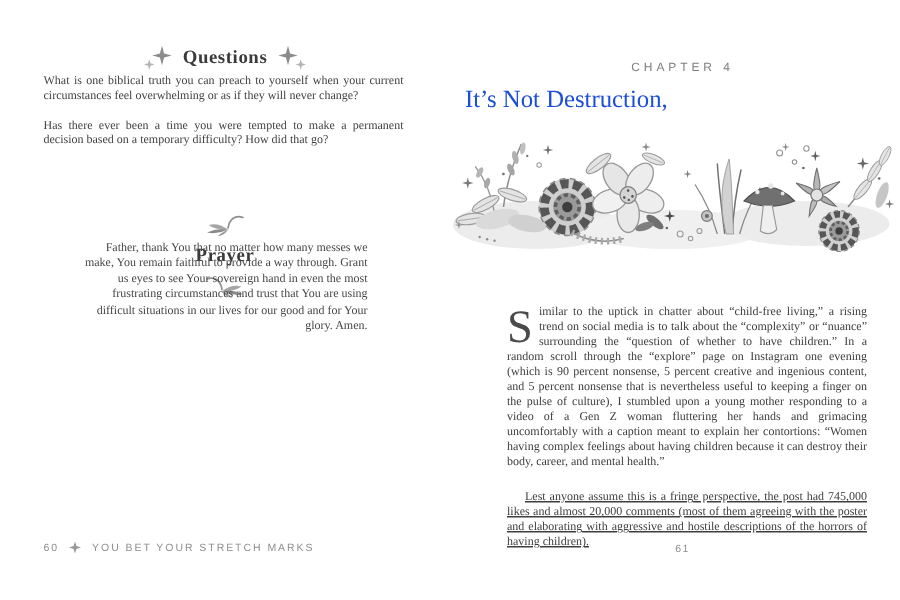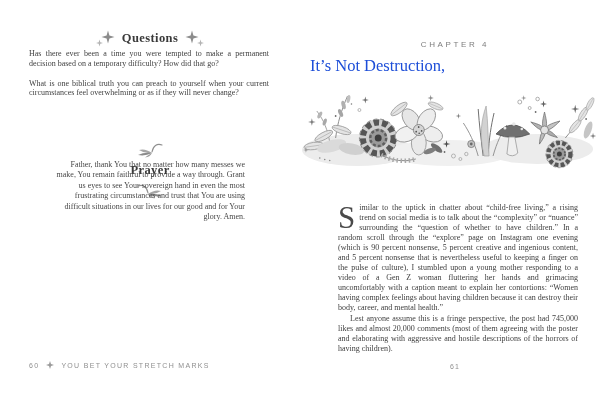--- a/index.html
+++ b/index.html
@@ -29,21 +29,21 @@
   
   .chapter-label { position:absolute; top:40px; left:10px; width:290px; text-align:center;
     font-family:Liberation Sans, sans-serif; font-size:8px; letter-spacing:2.6px; color:#7d7d7d; }
   .chapter-title { position:absolute; top:56px; left:10px; width:290px; text-align:left;
     font-size:16.5px; line-height:19px; font-weight:normal; color:#1d4ed8; }
   .illustration { position:absolute; top:92px; left:0; width:297px; height:82px; }
   .illustration svg { display:block; width:100%; height:100%; }
   .body-text { position:absolute; top:203px; left:38px; width:240px;
     font-size:8px; line-height:10px; text-align:justify; color:#3e3e3e; }
   .dropcap { float:left; font-size:31px; line-height:25px; padding:2px 4px 0 0; color:#4a4a4a; }
-  .para-2 { text-indent:12px; margin-top:1px; }
+  .para-2 { text-indent:12px; margin-top:13px;text-decoration:underline; }
   .page-num-right { position:absolute; top:363px; left:10px; width:290px; text-align:center;
     font-family:"Liberation Sans", sans-serif; font-size:7px; letter-spacing:1px; color:#8f8f8f; }
 </style>
 </head>
 <body>
 
 <div class="spread">
 
   <section class="page page-left">
 
@@ -53,22 +53,22 @@
         <path d="M4.5,9.5 L5.3,12.2 L8,13 L5.3,13.8 L4.5,16.5 L3.7,13.8 L1,13 L3.7,12.2 Z" fill="#b3b3b3"></path>
       </svg>
       <h2 class="sec-heading">Questions</h2>
       <svg width="20" height="17" viewBox="0 0 20 17">
         <path d="M7,0.5 L8.4,5.6 L13.5,7 L8.4,8.4 L7,13.5 L5.6,8.4 L0.5,7 L5.6,5.6 Z" fill="#8c8c8c"></path>
         <path d="M15.5,9.5 L16.3,12.2 L19,13 L16.3,13.8 L15.5,16.5 L14.7,13.8 L12,13 L14.7,12.2 Z" fill="#b3b3b3"></path>
       </svg>
     </div>
 
     <div class="questions-list">
+      <p class="question">What is one biblical truth you can preach to yourself when your current circumstances feel overwhelming or as if they will never change?</p>
       <p class="question">Has there ever been a time you were tempted to make a permanent decision based on a temporary difficulty? How did that go?</p>
-      <p class="question">What is one biblical truth you can preach to yourself when your current circumstances feel overwhelming or as if they will never change?</p>
     </div>
 
     <div class="p-header">
       <svg width="28" height="16" viewBox="0 0 28 16">
         <path d="M26,3 C21,1 17,4 16,10" fill="none" stroke="#8f8f8f" stroke-width="1.1" stroke-linecap="round"></path>
         <path d="M16,11 Q9,6 3,8 Q9,12 16,11 Z" fill="#a6a6a6"></path>
         <path d="M16,11 Q8,10 2,13 Q9,14.5 16,11 Z" fill="#8b8b8b"></path>
         <path d="M16,11 Q11,13.5 9,15.5 Q14,15 16,11 Z" fill="#9c9c9c"></path>
       </svg>
       <h2 class="sec-heading">Prayer</h2>

